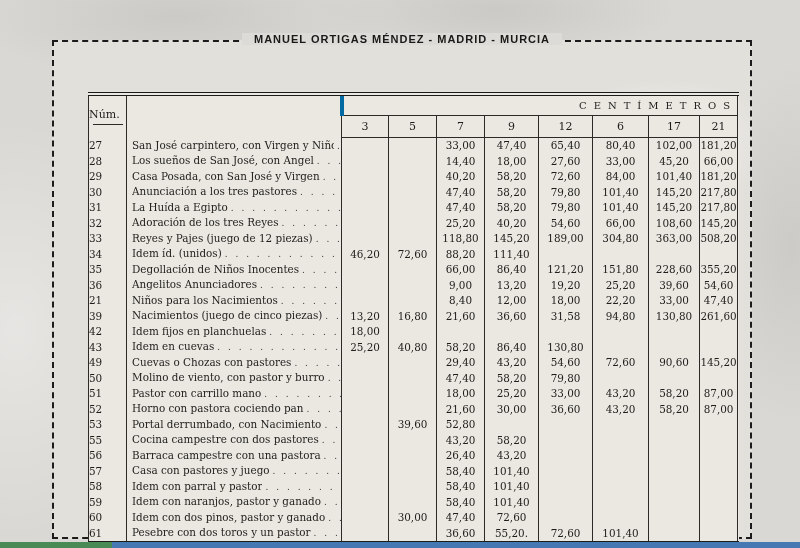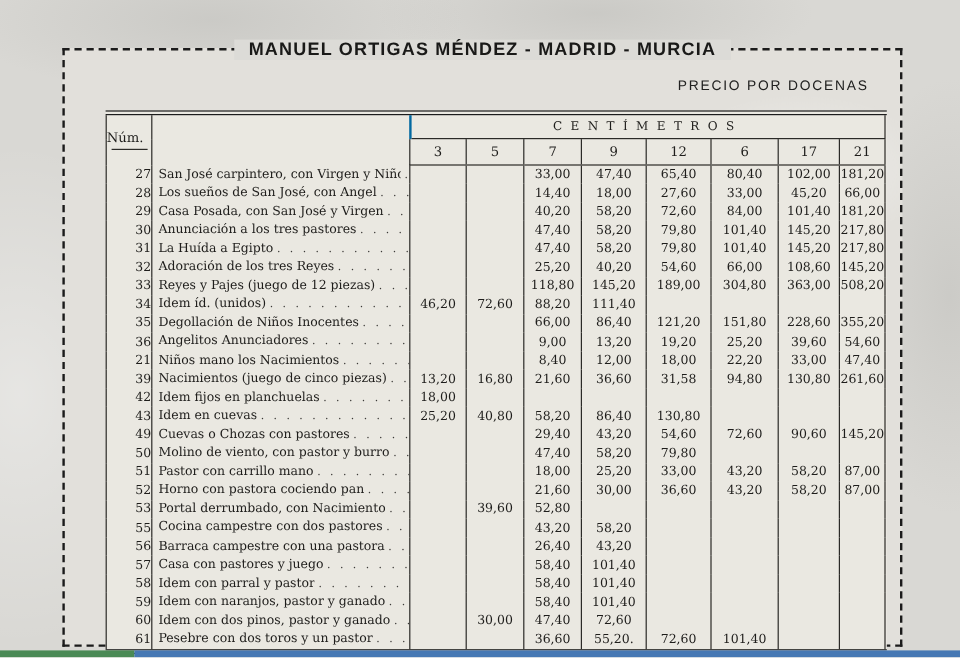--- a/index.html
+++ b/index.html
@@ -19,21 +19,21 @@
     border:2.5px dashed #1b1b1b; box-sizing:border-box;
     background:
       radial-gradient(ellipse 400px 200px at 50% 40%, rgba(255,255,255,.40), transparent 75%),
       radial-gradient(ellipse 160px 90px at 88% 20%, rgba(255,255,255,.45), transparent 70%),
       #e2e0db;
   }
   #banner{
     position:absolute; top:-9px; left:50%; transform:translateX(-50%);
     background:#dcdbd7; padding:0 12px; white-space:nowrap;
     font-family:"Liberation Sans", sans-serif; font-weight:bold;
-    font-size:15px; letter-spacing:1px; color:#191918;
+    font-size:11px; letter-spacing:1px; color:#191918;
   }
   #clase{
     position:absolute; left:36px; top:12px;
     font-family:"DejaVu Serif", serif; font-style:italic; font-weight:bold;
     font-size:21px; letter-spacing:5px; color:#141413; white-space:nowrap;
   }
   #precio{
     position:absolute; right:26px; top:24px;
     font-family:"Liberation Sans", sans-serif; font-size:11.5px;
     letter-spacing:1.5px; color:#212120; white-space:nowrap;
@@ -51,28 +51,28 @@
     position:absolute; left:34px; top:50px; width:651px;
     border-top:4px double #1c1c1c; border-bottom:4px double #1c1c1c;
     box-sizing:border-box; background:#eae8e1;
   }
   table.price{ border-collapse:collapse; table-layout:fixed; width:649px;
     border-left:1px solid #2b2a27; border-right:1px solid #2b2a27;
     color:#1e1d1b;}
   table.price th, table.price td{ padding:0; font-weight:normal; }
   thead th{ font-family:"DejaVu Serif", serif; }
   th.cm-head{ font-size:10px; letter-spacing:7px; height:19px; vertical-align:middle;
-    border-left:2px solid #0369a1; border-bottom:1px solid #2b2a27; text-align:center;}
+    border-left:4px solid #0369a1; border-bottom:1px solid #2b2a27; text-align:right;}
   th.size-col{ font-size:11px; height:21px; border-left:1px solid #2b2a27;
     border-bottom:1px solid #2b2a27; text-align:center; vertical-align:middle;}
   th.num-col{ vertical-align:middle; text-align:left; font-size:11px;}
   th.desc-col{ border-left:1px solid #2b2a27;}
   .num-underline{ display:block; width:30px; margin:3px auto 0; border-top:1px solid #2b2a27;}
   tbody td{ height:14.5px; line-height:14.5px; font-size:10.4px; vertical-align:middle; overflow:hidden;}
-  td.num-cell{ text-align:right; }
+  td.num-cell{ text-align:left; }
   td.desc-cell{ border-left:1px solid #2b2a27; }
   td.price-cell{ border-left:1px solid #2b2a27; text-align:center; white-space:nowrap;}
   .desc-flex{ display:flex; align-items:baseline; padding-left:5px; }
   .desc-text{ white-space:nowrap; overflow:hidden; }
   .leader{ flex:1; overflow:hidden; white-space:nowrap; min-width:4px; color:#3c3b38;
     font-size:9px; letter-spacing:2.5px; padding-left:3px;}
   .leader::after{ content:". . . . . . . . . . . . . . . . . . . . . . . . . . . . . . . . . . ."; }
   
   #bottom-bar{ position:absolute; left:0; bottom:0; width:800px; height:6px; display:flex; }
   #bottom-bar-green{ width:112px; height:100%; }
@@ -81,21 +81,20 @@
 </head>
 <body>
 
 <div id="sheet">
 
   <div class="ghost" id="ghost1">FIGURAS PARA</div>
   <div class="ghost" id="ghost2">TARIFA DE PRECIOS</div>
 
   <div id="frame">
     <div id="banner">MANUEL ORTIGAS MÉNDEZ - MADRID - MURCIA</div>
-    <div id="precio">PRECIO POR DOCENAS</div>
 
     <div id="table-wrap">
       <table class="price">
         <colgroup>
           <col style="width:38px">
             <col style="width:215px">
           <col style="width:47px">
             <col style="width:48px">
             <col style="width:48px">
           <col style="width:54px">
@@ -292,21 +291,21 @@
               <td class="price-cell">13,20</td>
               <td class="price-cell">19,20</td>
               <td class="price-cell">25,20</td>
               <td class="price-cell">39,60</td>
               <td class="price-cell">54,60</td>
             </tr>
             <tr>
               <td class="num-cell">21</td>
               <td class="desc-cell">
                 <span class="desc-flex">
-                  <span class="desc-text">Niños mano los Nacimientos</span>
+                  <span class="desc-text">Niños para los Nacimientos</span>
                   <span class="leader"></span>
                 </span>
               </td>
               <td class="price-cell"></td>
               <td class="price-cell"></td>
               <td class="price-cell">8,40</td>
               <td class="price-cell">12,00</td>
               <td class="price-cell">18,00</td>
               <td class="price-cell">22,20</td>
               <td class="price-cell">33,00</td>

